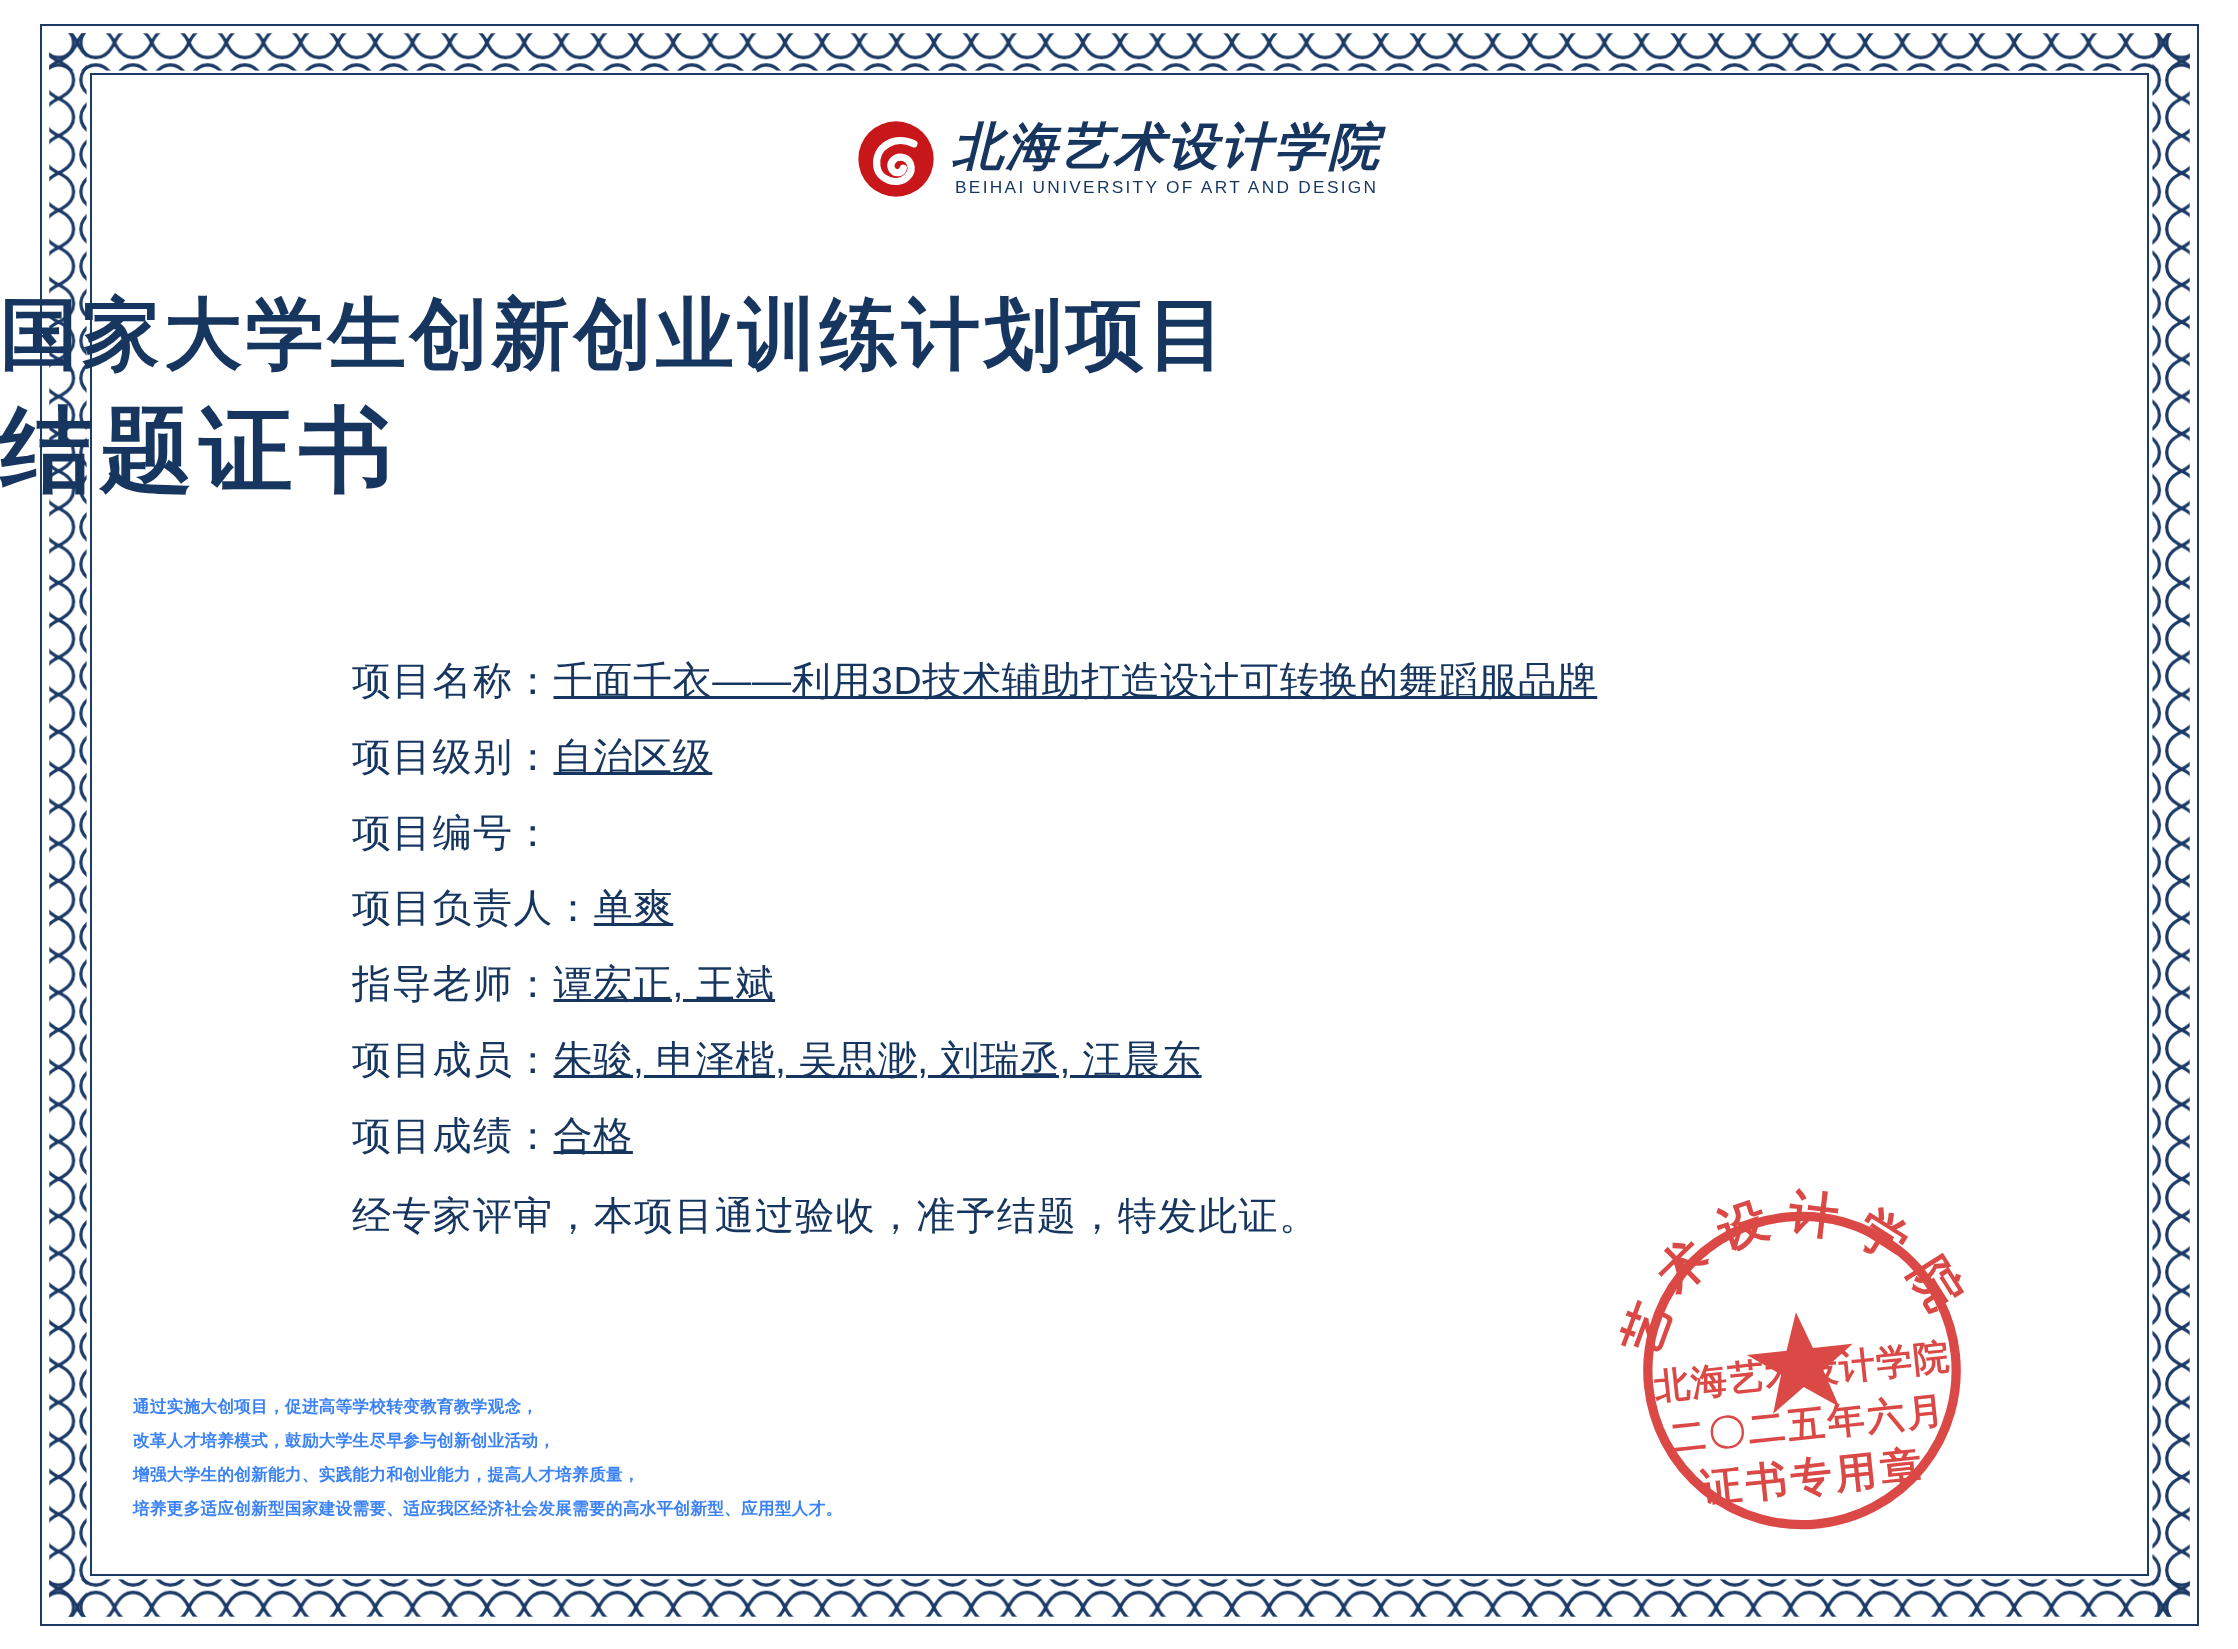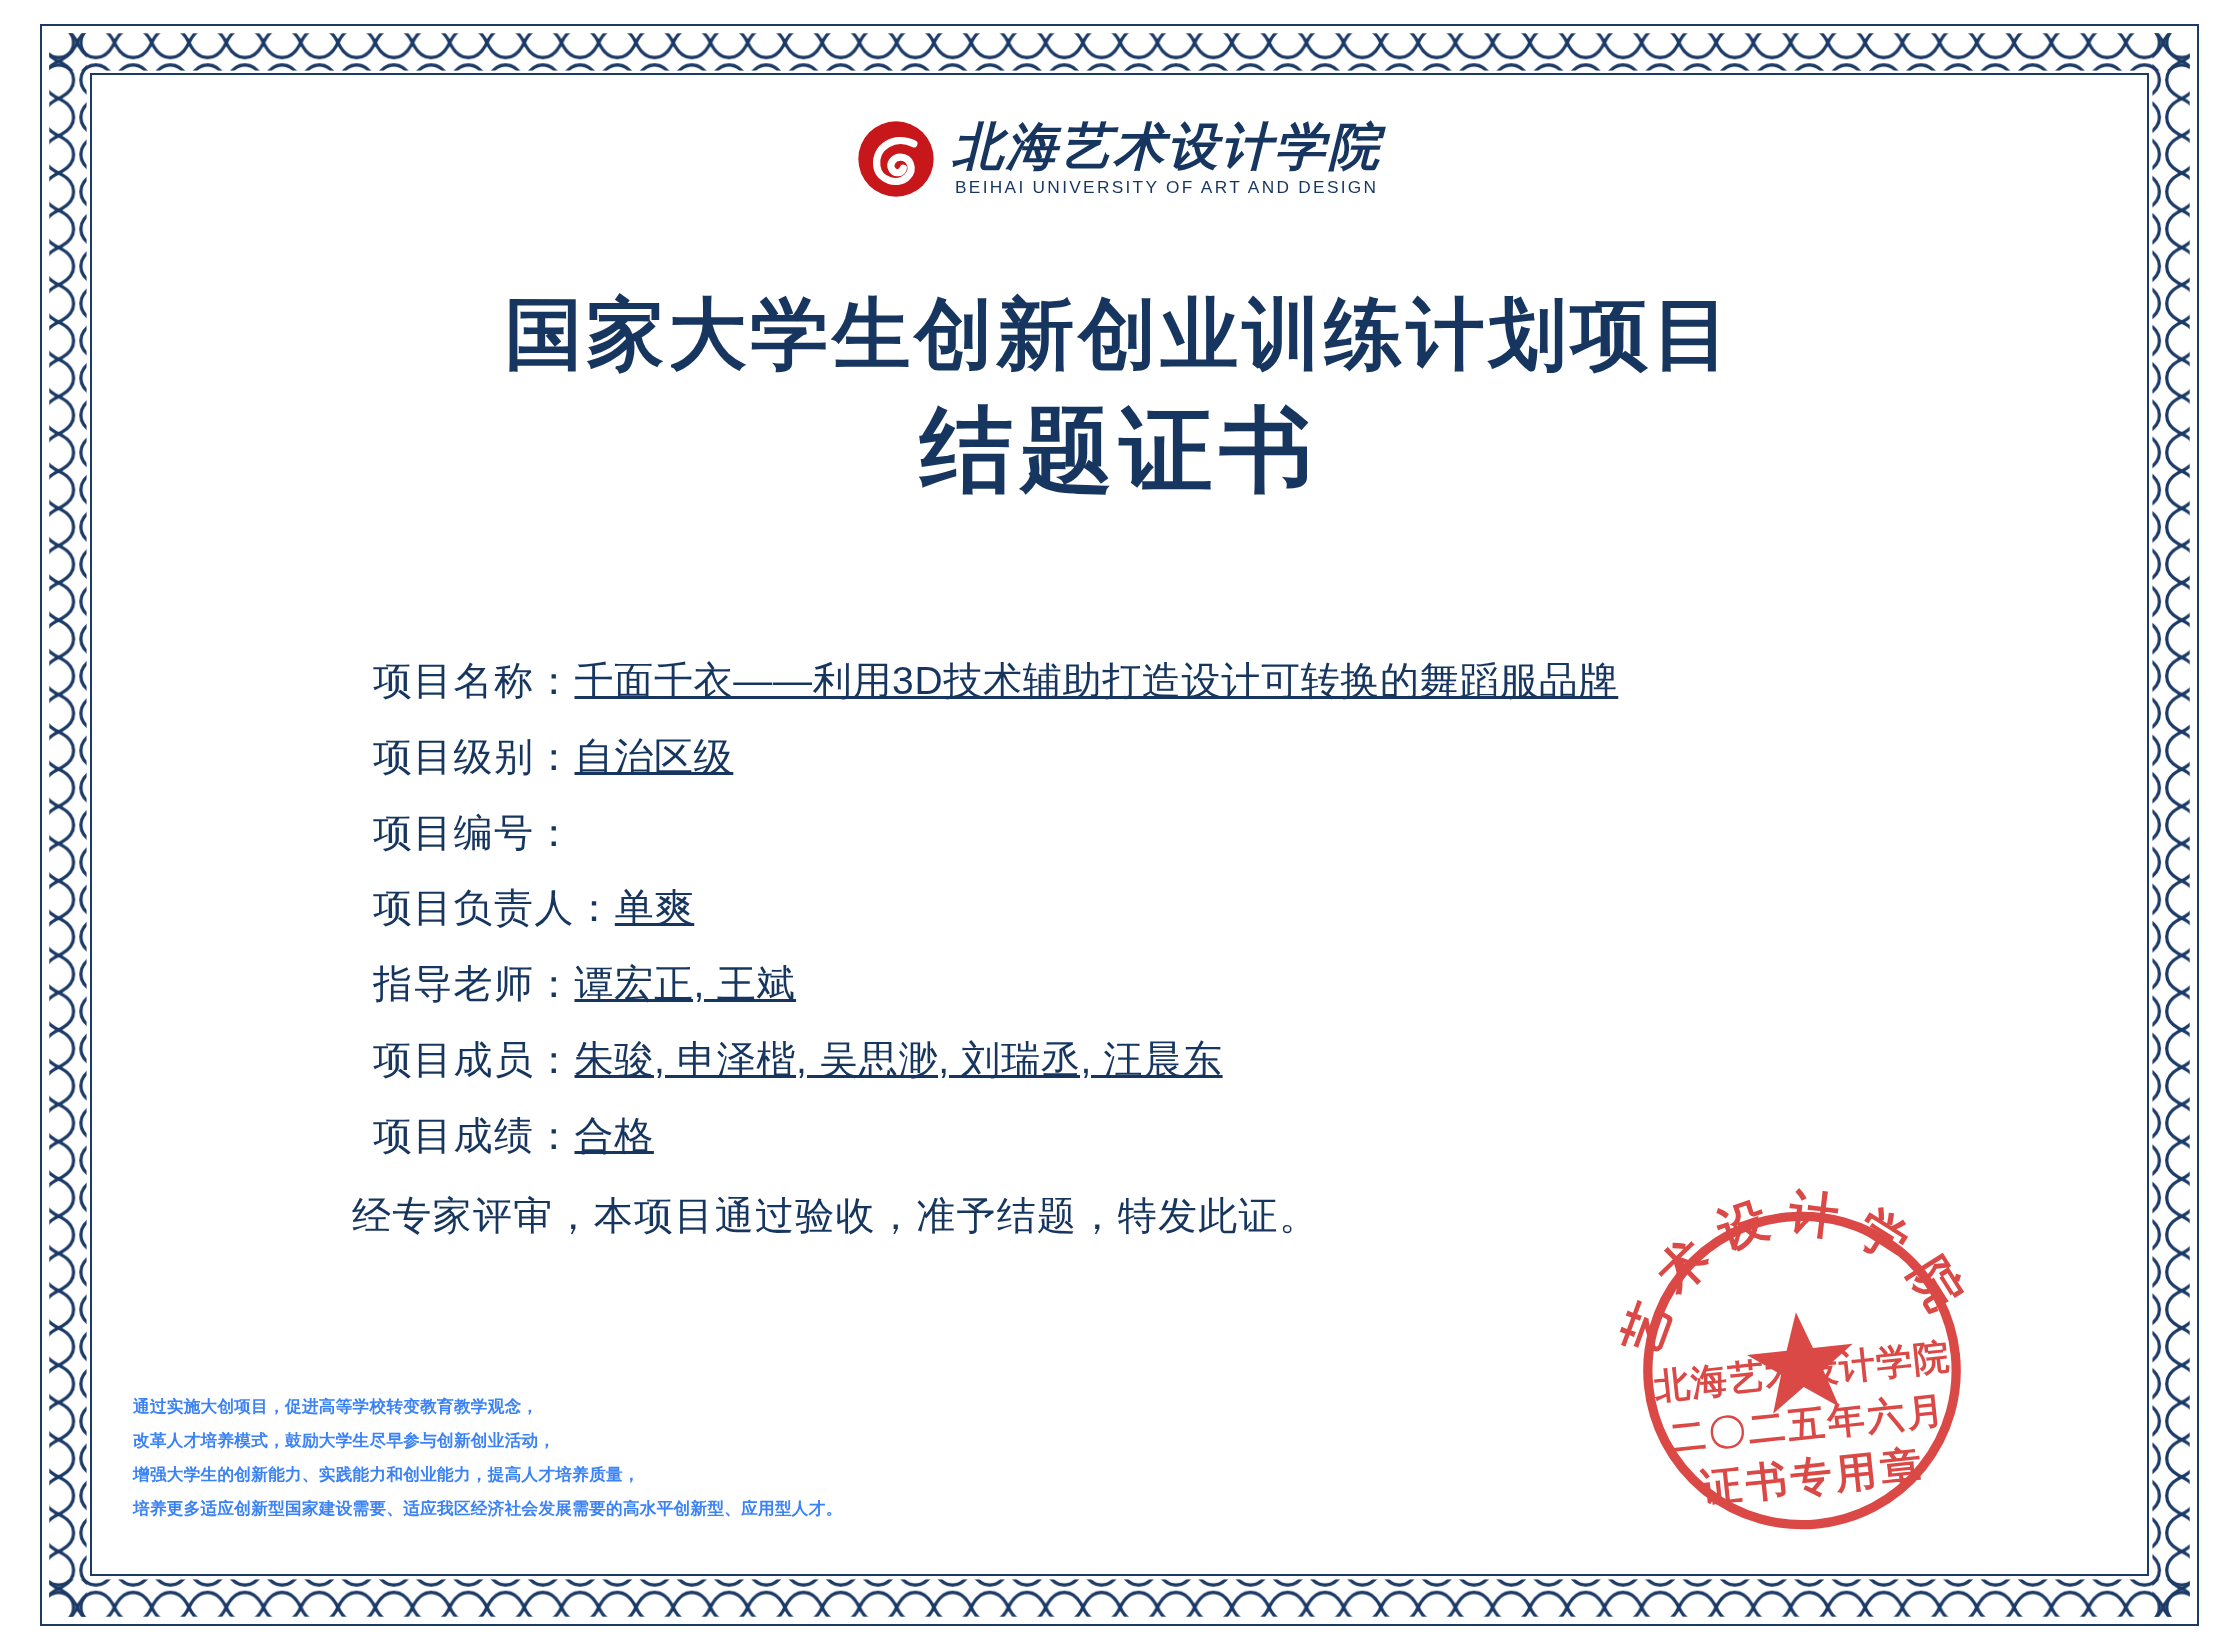--- a/index.html
+++ b/index.html
@@ -95,21 +95,20 @@
     letter-spacing: 2.3px;
     line-height: 1;
     padding-left: 2.7px;
   }
 
   .title-block {
     position: absolute;
     left: 0;
     top: 286px;
     width: 2239px;
-    text-align: center;
     color: #16355f;
   }
   .title-line1 {
     font-family: "Liberation Serif", serif;
     font-size: 78px;
     font-weight: bold;
     letter-spacing: 4px;
     line-height: 1.25;
   }
   .title-line2 {
@@ -131,21 +130,20 @@
   .field-row {
     display: flex;
     align-items: baseline;
     margin-bottom: 29px;
     font-size: 39px;
     line-height: 1.2;
   }
   .field-label {
     flex: 0 0 auto;
     letter-spacing: 1.3px;
-    margin-left: 21px;
   }
   .field-value {
     flex: 1 1 auto;
     letter-spacing: 0.7px;
     text-decoration: underline;
   }
   .statement {
     font-size: 39px;
     letter-spacing: 1.3px;
     color: #16355f;

